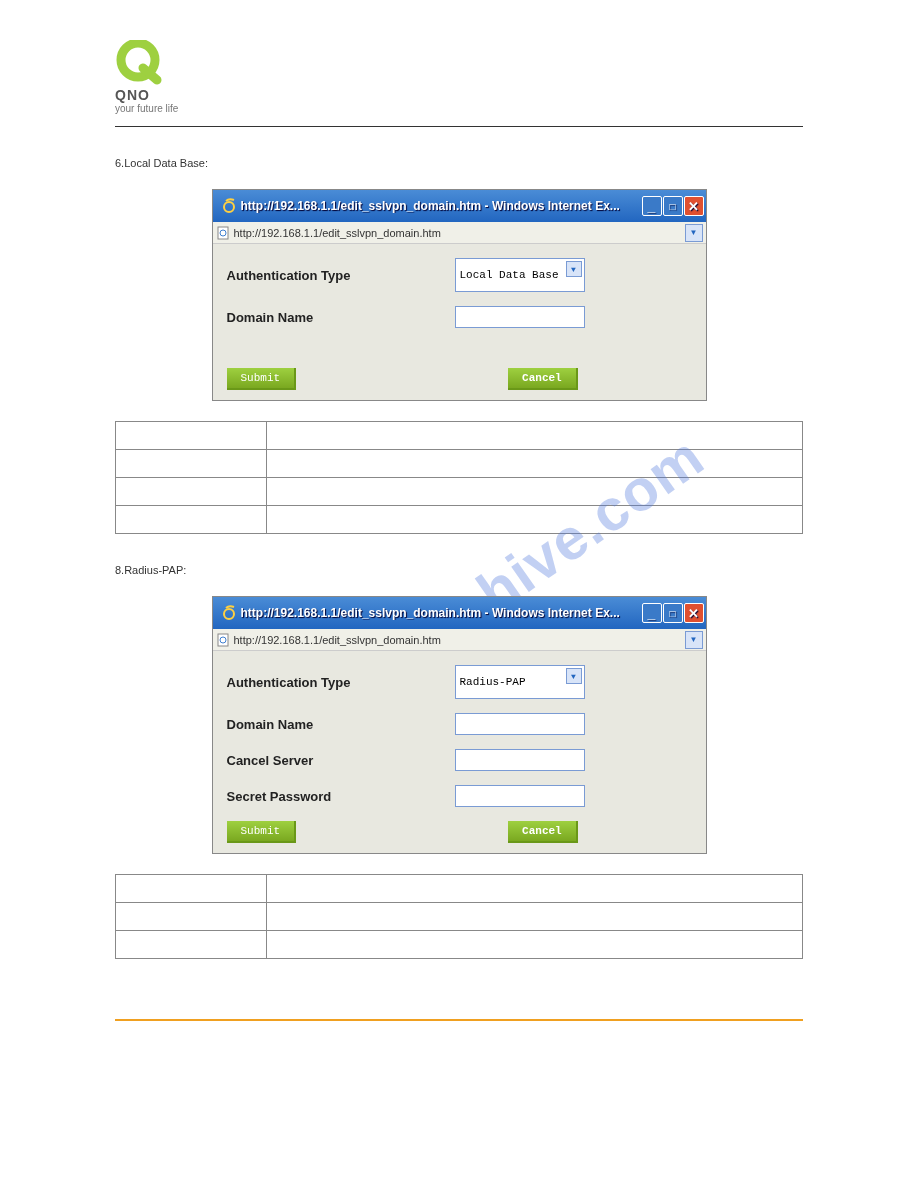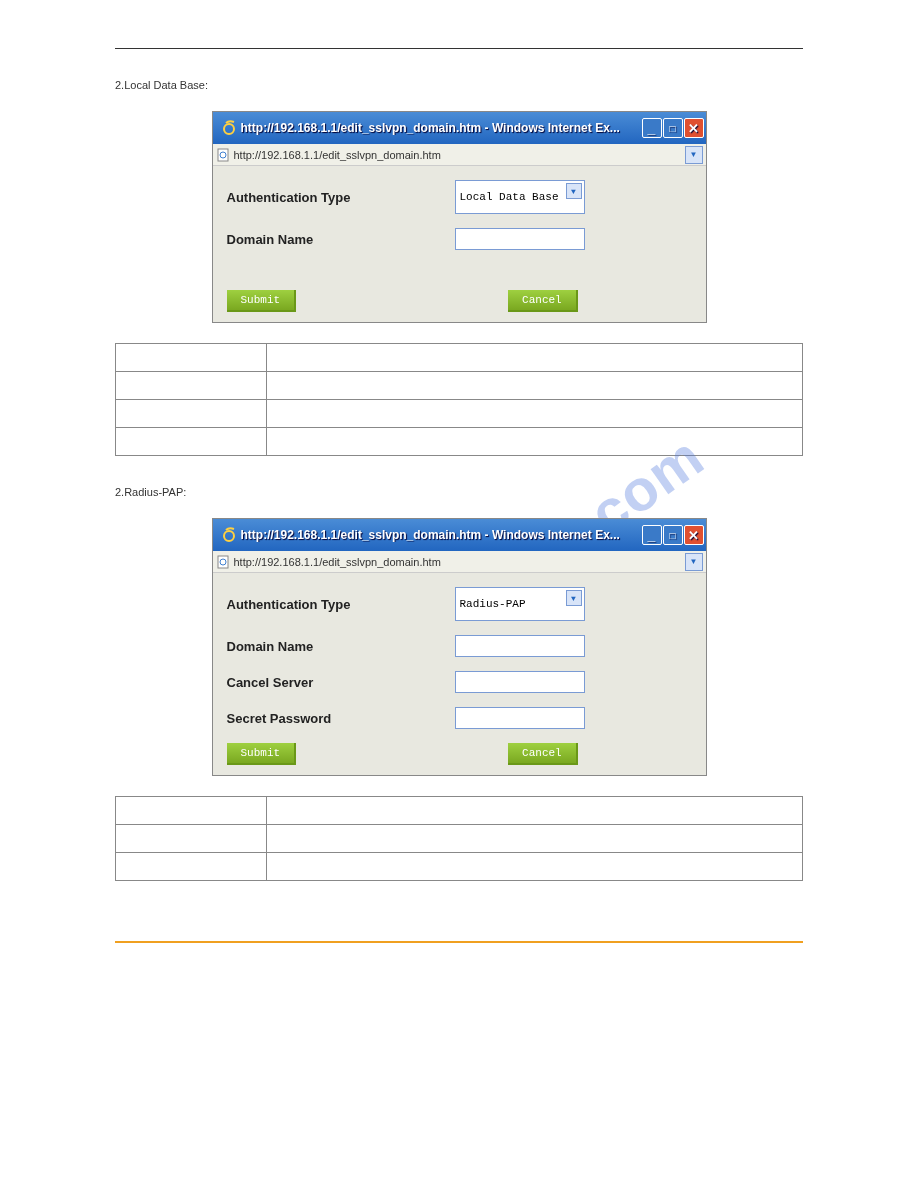--- a/index.html
+++ b/index.html
@@ -30,37 +30,49 @@
 .content { padding: 14px 14px 10px 14px; background: #e8e8e0; }
 .row { display: flex; align-items: center; margin-bottom: 14px; }
 .row-label { width: 228px; font-size: 13px; font-weight: bold; color: #222; }
 .sel { width: 130px; height: 34px; border: 1px solid #7a9bd4; background: #fff; font-size: 11px; padding: 2px 18px 2px 4px; position: relative; display: flex; align-items: center; font-family: 'Courier New', monospace; }
 .sel-arrow { position: absolute; right: 2px; top: 2px; width: 16px; height: 16px; background: #d8e4f8; border: 1px solid #7a9bd4; display: flex; align-items: center; justify-content: center; font-size: 8px; color: #2266c0; }
 .txtinput { width: 130px; height: 22px; border: 1px solid #7a9bd4; background: #fff; font-size: 11px; padding: 2px 4px; }
 .btnrow { display: flex; margin-top: 40px; gap: 32px; }
 .btnrow-2 { margin-top: 12px; }
 .btn { height: 22px; padding: 0 14px; background: linear-gradient(#9ed040, #7aa820); border: none; border-right: 2px solid #6a9818; border-bottom: 2px solid #6a9818; color: #fff; font-size: 11px; font-family: 'Courier New', monospace; display: flex; align-items: center; justify-content: center; cursor: pointer; }
 .btn-submit { margin-right: 0; }
-.btn-cancel { margin-left: 180px; }
+.btn-cancel { margin-left: 180px; font-weight: bold; }
 .doc-table { width: 100%; border-collapse: collapse; margin: 20px 0; }
 .doc-table td { border: 1px solid #888; height: 28px; }
 .doc-table td.col1 { width: 22%; }
 .footer-hr { border: none; border-top: 2px solid #f0a020; margin-top: 60px; }
 .watermark { position: absolute; font-size: 58px; font-weight: bold; color: rgba(80,120,220,0.35); transform: rotate(-35deg); transform-origin: center; pointer-events: none; font-family: Arial, sans-serif; left: 240px; top: 560px; white-space: nowrap; letter-spacing: 1px; }
 .page-rel { position: relative; }
 </style>
 </head>
 <body>
 
 <div class="page page-rel">
   <div class="watermark">manualshive.com</div>
 
+  <div class="header">
+    <div class="logo-wrap">
+      <div class="logo-q">
+        <svg viewBox="0 0 50 45" width="50" height="45">
+          <circle cx="23" cy="20" r="17" fill="none" stroke="#9ed040" stroke-width="9"></circle>
+          <path d="M 28 28 L 42 40" stroke="#9ed040" stroke-width="9" stroke-linecap="round"></path>
+        </svg>
+      </div>
+      <div class="logo-text">QNO</div>
+      <div class="logo-sub">your future life</div>
+    </div>
+  </div>
   <hr class="hr">
 
-  <div class="subtitle">2.Local Data Base:</div>
+  <div class="subtitle">6.Local Data Base:</div>
 
   <div class="win-wrap">
     <div class="win">
       <div class="titlebar">
         <span class="tb-icon">
           <svg viewBox="0 0 16 16" width="16" height="16">
               <circle cx="8" cy="9" r="5" fill="none" stroke="#ffd040" stroke-width="2"></circle>
               <path d="M 5 3 Q 8 0 13 2" stroke="#ffd040" stroke-width="2" fill="none"></path>
             </svg>
         </span>
@@ -115,21 +127,21 @@
           <td class="col1"></td>
           <td></td>
         </tr>
     <tr>
           <td class="col1"></td>
           <td></td>
         </tr>
   </tbody>
     </table>
 
-  <div class="subtitle">2.Radius-PAP:</div>
+  <div class="subtitle">8.Radius-PAP:</div>
 
   <div class="win-wrap">
     <div class="win">
       <div class="titlebar">
         <span class="tb-icon">
           <svg viewBox="0 0 16 16" width="16" height="16">
               <circle cx="8" cy="9" r="5" fill="none" stroke="#ffd040" stroke-width="2"></circle>
               <path d="M 5 3 Q 8 0 13 2" stroke="#ffd040" stroke-width="2" fill="none"></path>
             </svg>
         </span>

